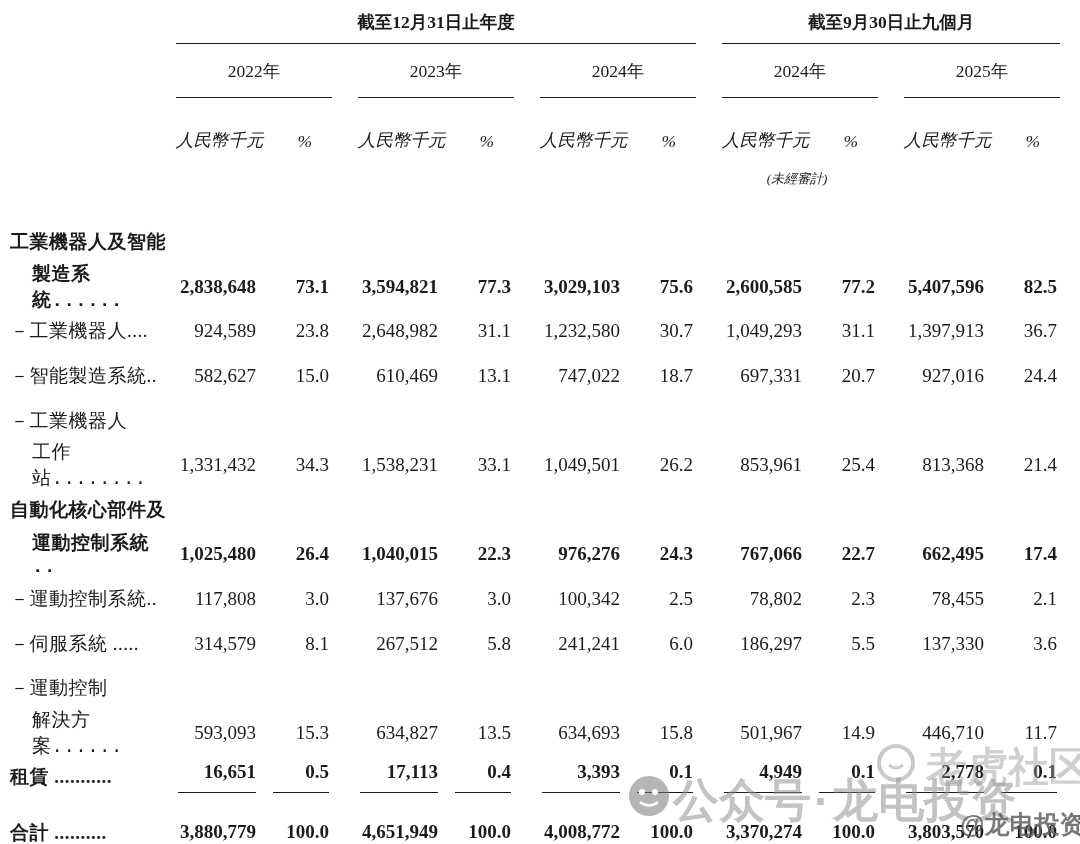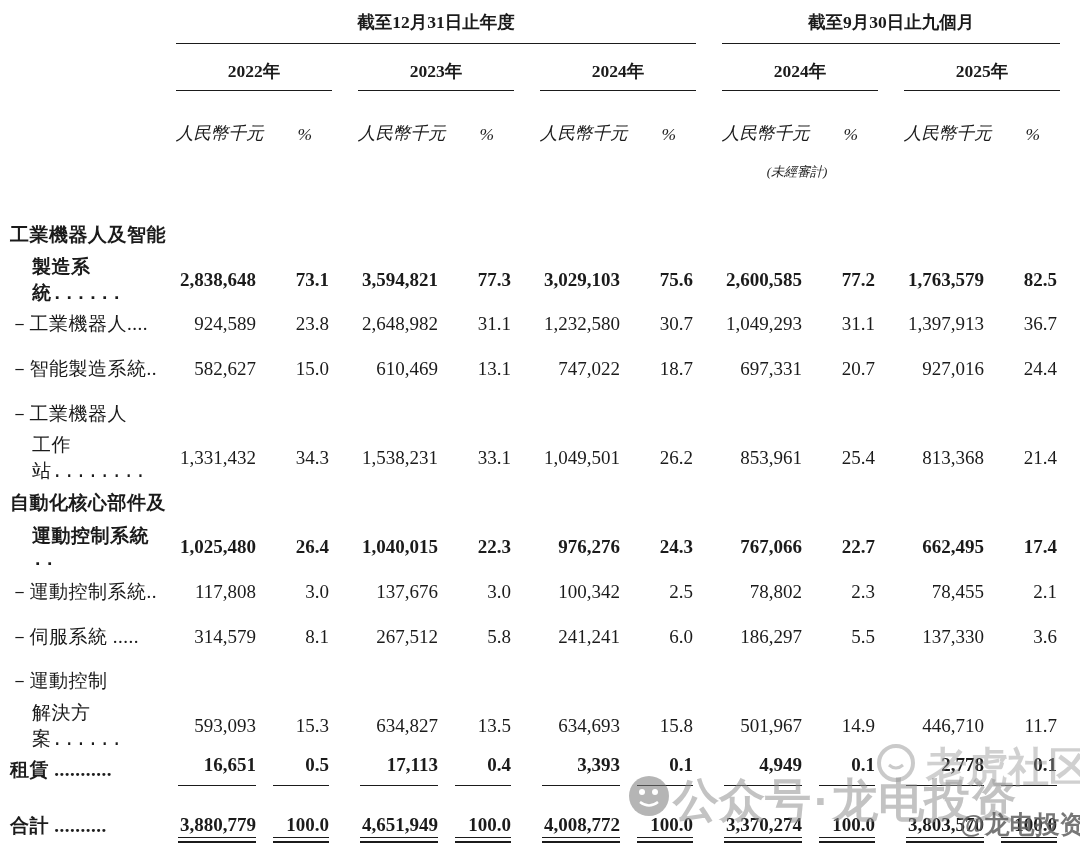--- a/index.html
+++ b/index.html
@@ -24,22 +24,22 @@
   .grp.g2 { flex: 0 0 364px; }
   .gt {
     text-align: center; font-weight: bold; font-size: 17.5px;
     padding-bottom: 9px; border-bottom: 1.6px solid #1b1b1b;
   }
   .g1 .gt { width: 520px; }
   .g2 .gt { width: 338px; }
 
   .hrow-years { margin-top: 15px; }
   .yr {
-    width: 156px; text-align: center; font-weight: bold; font-size: 17.5px;
-    padding-bottom: 7px; border-bottom: 1.6px solid #1b1b1b;
+    width: 156px; text-align: center; font-weight: normal; font-size: 17.5px;
+    padding-bottom: 14px; border-bottom: 1.6px solid #1b1b1b;
   }
 
   .hrow-units { margin-top: 30px; font-size: 17.5px; }
   .unit, .pcth, .note { font-style: italic; }
   .pcth { padding-right: 20px; }
 
   .hrow-note { margin-top: 8px; min-height: 28px; font-size: 13px; }
   .note { width: 150px; text-align: center; }
 
   .tbody { margin-top: 32px; }
@@ -214,21 +214,21 @@
             </div>
           </div>
           <div class="pair">
             <div class="pair-inner">
               <div class="numcell"><span class="v">2,600,585</span></div>
               <div class="pctcell"><span class="v">77.2</span></div>
             </div>
           </div>
           <div class="pair">
             <div class="pair-inner">
-              <div class="numcell"><span class="v">1,763,579</span></div>
+              <div class="numcell"><span class="v">5,407,596</span></div>
               <div class="pctcell"><span class="v">82.5</span></div>
             </div>
           </div>
         </div>
         <div class="trow">
           <div class="lbl">－工業機器人....</div>
           <div class="pair">
             <div class="pair-inner">
               <div class="numcell"><span class="v">924,589</span></div>
               <div class="pctcell"><span class="v">23.8</span></div>

